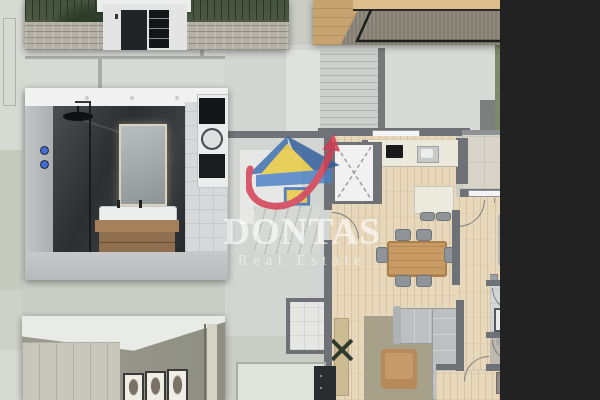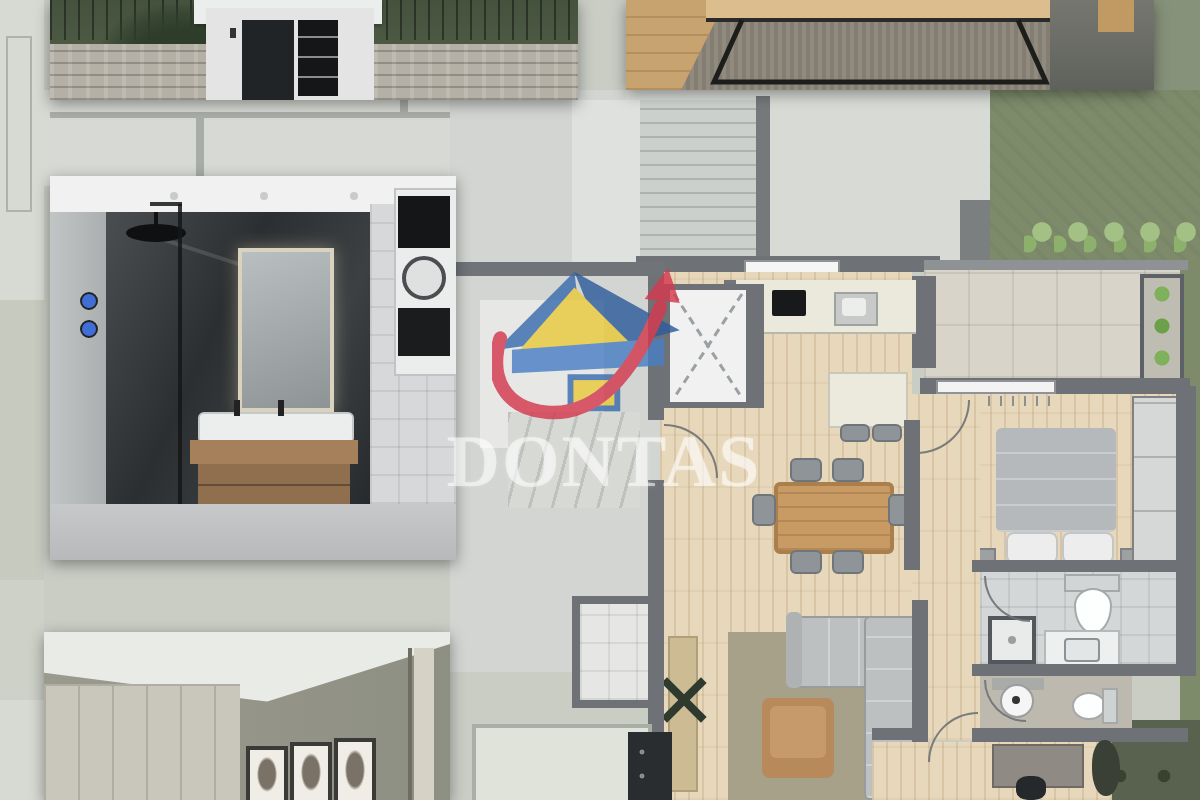--- a/index.html
+++ b/index.html
@@ -1,16 +1,16 @@
 <!DOCTYPE html>
 <html><head>
 <meta charset="utf-8">
 <style>
   html,body{margin:0;padding:0;background:#222;}
-  .stage{position:relative;width:600px;height:400px;overflow:hidden;background:#c9cdc4;
+  .stage{position:relative;width:500px;height:400px;overflow:hidden;background:#c9cdc4;
          font-family:"Liberation Serif",serif;}
   .abs{position:absolute;}
   .wall{position:absolute;background:#6e7276;}
   .parquet{position:absolute;background-color:#e7d7bb;
     background-image:repeating-linear-gradient(90deg,rgba(150,115,70,.18) 0 1px,transparent 1px 7px),
                      repeating-linear-gradient(0deg,rgba(150,115,70,.08) 0 1px,transparent 1px 26px);}
   .tilegrid{background-image:repeating-linear-gradient(90deg,rgba(0,0,0,.07) 0 1px,transparent 1px 14px),
                              repeating-linear-gradient(0deg,rgba(0,0,0,.07) 0 1px,transparent 1px 14px);}
   .chair{position:absolute;background:#8f9499;border:1px solid #70757a;border-radius:3px;}
   .arc{position:absolute;border-top:1.5px solid rgba(110,115,118,.9);
@@ -262,15 +262,16 @@
         <polygon points="42,4 2,44 46,38" fill="#3a6cb0"></polygon>
         <polygon points="42,4 96,34 58,44" fill="#2f5c9c"></polygon>
         <polygon points="42,12 14,44 70,40" fill="#e9c93c"></polygon>
         <polygon points="10,44 88,38 88,52 10,56" fill="#4a7fc4"></polygon>
         <rect x="40" y="58" width="24" height="16" fill="#e9c93c" stroke="#3a6cb0" stroke-width="3"></rect>
         <path d="M 4 38 C -2 58, 6 74, 28 76 C 56 78, 74 52, 86 22" stroke="#d4394e" stroke-width="7" fill="none" stroke-linecap="round"></path>
         <polygon points="78,18 90,2 96,20" fill="#d4394e"></polygon>
       </g>
     </svg>
     <div id="wm-title">DONTAS</div>
+    <div id="wm-sub">Real Estate</div>
   </div>
 
 </div>
 
 </body></html>

